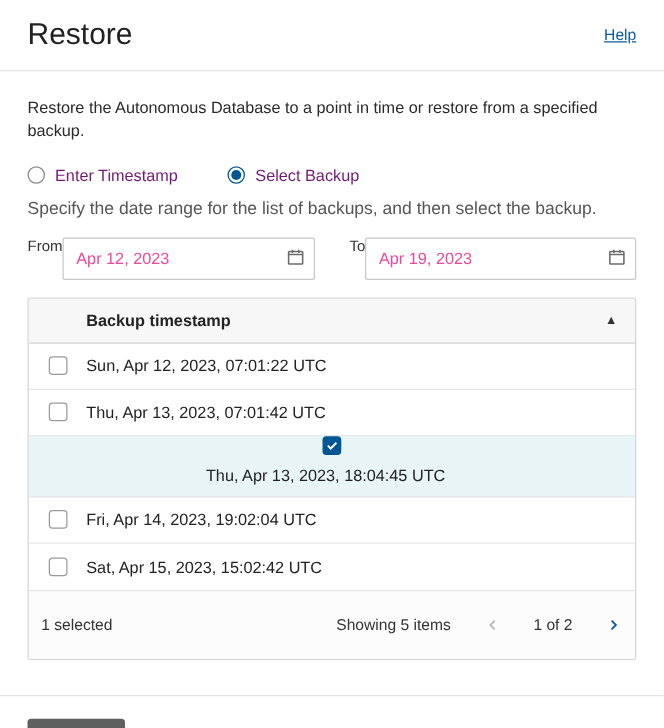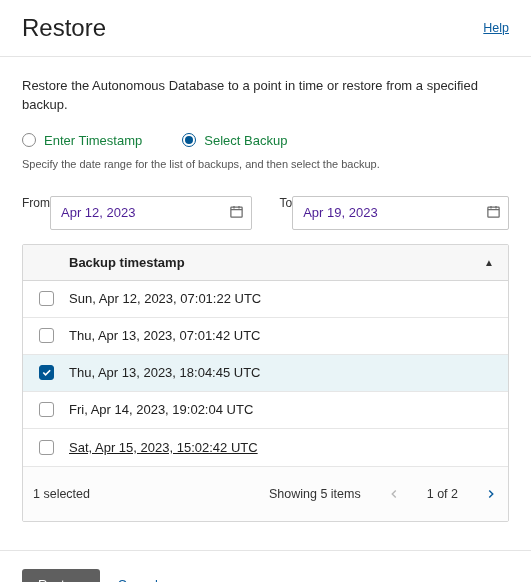--- a/index.html
+++ b/index.html
@@ -67,26 +67,26 @@
     border-color: #005693;
   }
   .radio-dot {
     width: 8px;
     height: 8px;
     border-radius: 50%;
     background: #005693;
   }
   .radio-label {
     font-size: 13px;
-    color: #15803d;
+    color: #701a75;
   }
   .hint {
-    font-size: 11px;
+    font-size: 14px;
     color: #555;
-    margin-bottom: 26px;
+    margin-bottom: 16px;
   }
   .date-row {
     display: flex;
     gap: 28px;
     margin-bottom: 14px;
   }
   .date-field {
     flex: 1;
     display: flex;
   }
@@ -98,21 +98,21 @@
   .date-input-wrap {
     position: relative;
   }
   .date-input {
     width: 100%;
     height: 34px;
     border: 1px solid #c7c7c7;
     border-radius: 2px;
     padding: 0 34px 0 10px;
     font-size: 13px;
-    color: #4c1d95;
+    color: #ec4899;
     background: #fff;
   }
   .cal-icon {
     position: absolute;
     right: 8px;
     top: 50%;
     transform: translateY(-50%);
     color: #6b6b6b;
     pointer-events: none;
   }
@@ -145,23 +145,24 @@
   .sort-arrow {
     font-size: 10px;
     color: #333;
   }
   .trow {
     display: flex;
     align-items: center;
     border-bottom: 1px solid #e6e6e6;
     min-height: 37px;
   }
-  .trow:last-child { border-bottom: none; text-decoration: underline; }
+  .trow:last-child { border-bottom: none; }
   .trow.selected {
     background: #e9f4f7;
+    flex-direction: column;
   }
   .td-check {
     width: 46px;
     display: flex;
     align-items: center;
     justify-content: center;
   }
   .td-ts {
     flex: 1;
     padding: 9px 10px 9px 0;

